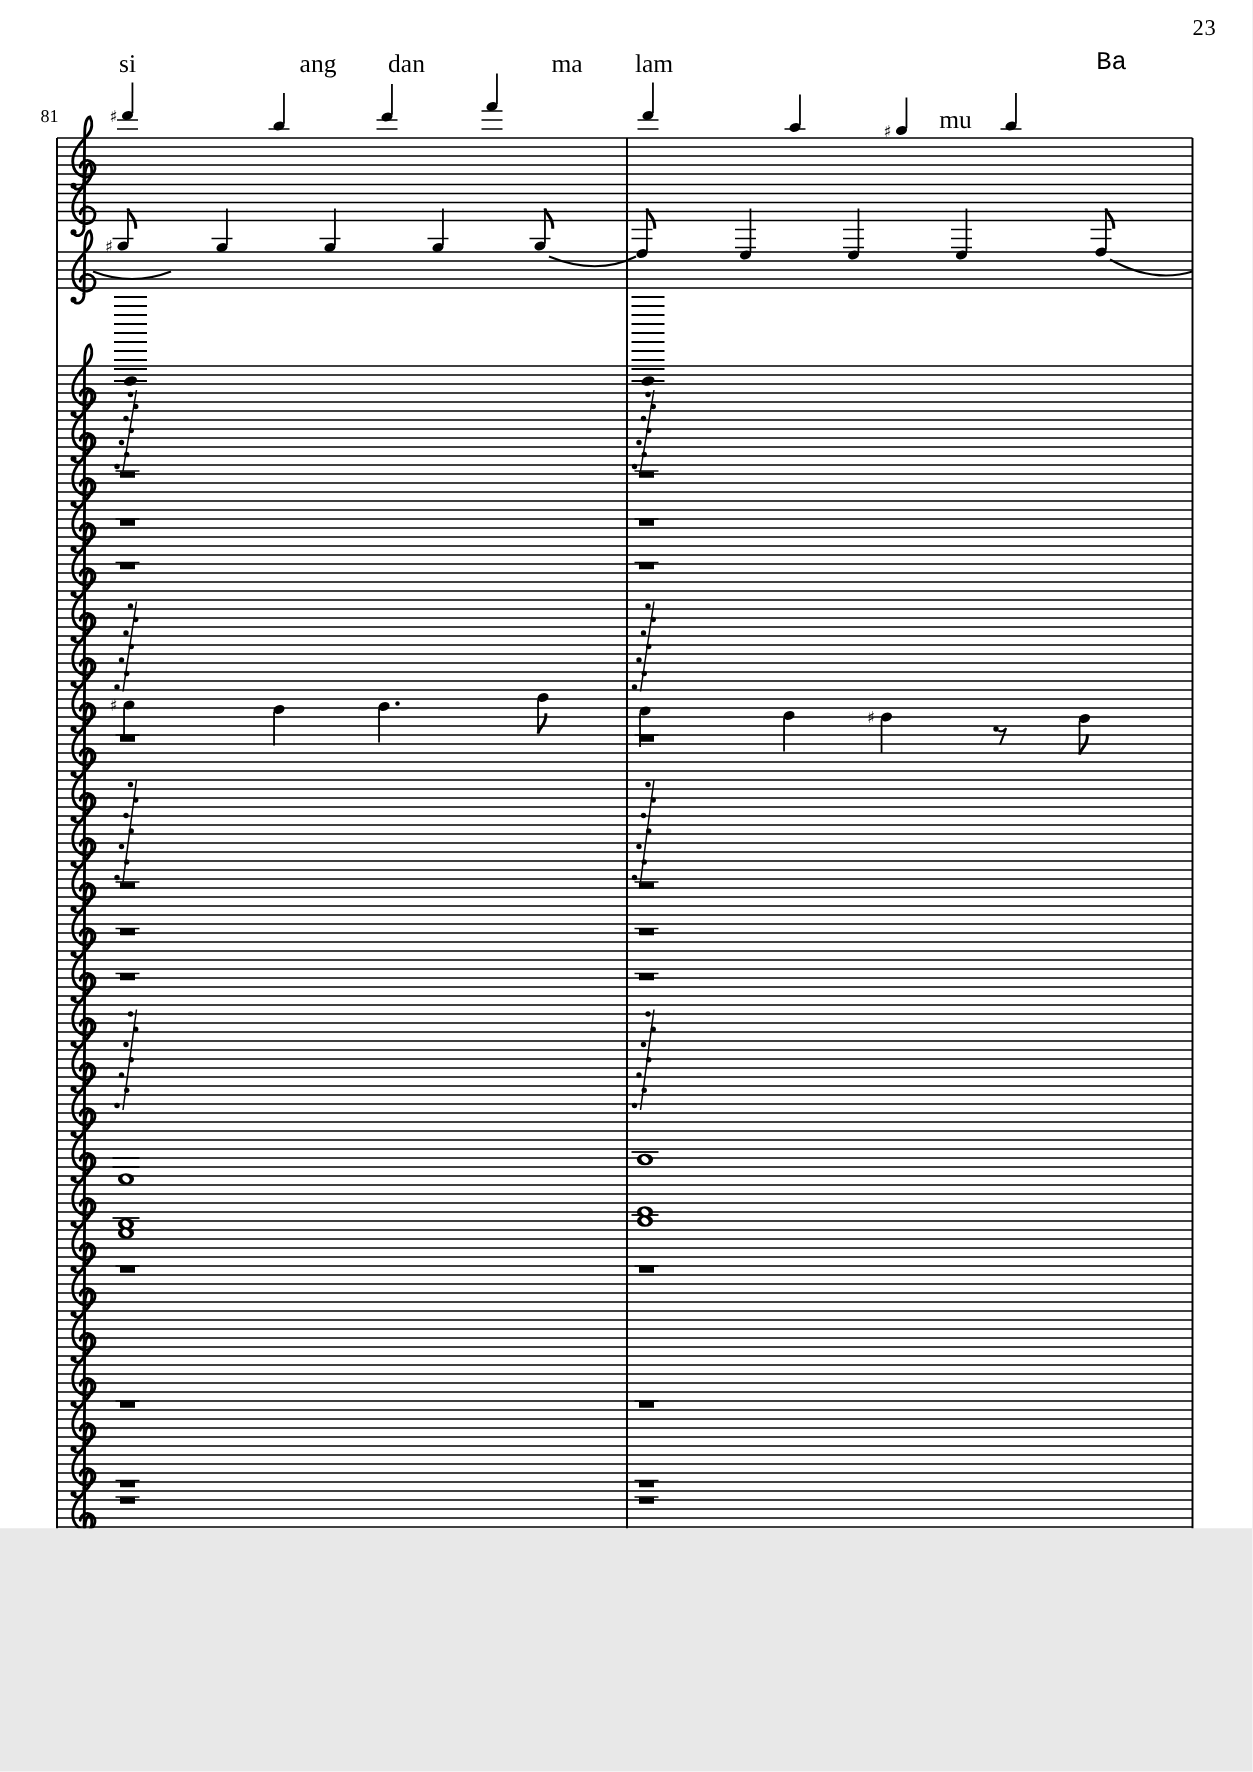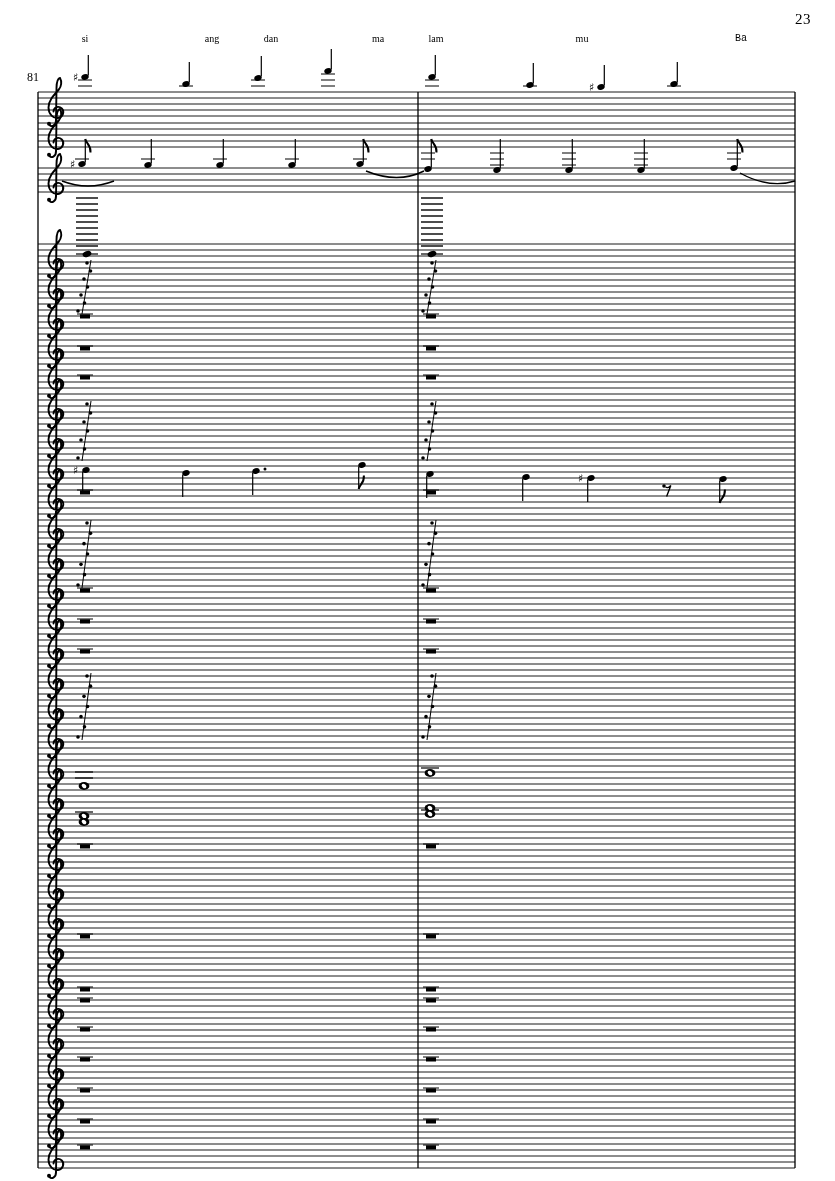--- a/index.html
+++ b/index.html
@@ -1,35 +1,35 @@
 <!DOCTYPE html>
 <html><head>
 <meta charset="utf-8">
 <style>
   html,body{margin:0;padding:0;background:#e8e8e8}
-  .page{position:relative;width:835px;height:1181px;background:#ffffff;
+  .page{position:relative;width:835px;height:1019px;background:#ffffff;
         font-family:"Liberation Serif",serif;color:#000;overflow:hidden}
   .pageno{position:absolute;top:11px;left:795px;font-size:15px;letter-spacing:.5px}
   .barno{position:absolute;top:70px;left:27px;font-size:12px}
-  .lyric{position:absolute;top:33px;transform:translateX(-50%);font-size:10px;white-space:nowrap}
+  .lyric{position:absolute;top:33px;transform:translateX(-50%);font-size:17px;white-space:nowrap}
   #score-svg{position:absolute;left:0;top:0}
 </style>
 </head>
 <body>
 
 <div class="page">
   <div class="pageno">23</div>
   <div class="barno">81</div>
   <div id="lyrics">
       <span class="lyric" style="left: 85px;">si</span>
       <span class="lyric" style="left: 212px;">ang</span>
       <span class="lyric" style="left: 271px;">dan</span>
       <span class="lyric" style="left: 378px;">ma</span>
       <span class="lyric" style="left: 436px;">lam</span>
-      <span class="lyric" style="left: 582px;">mu</span>
+      <span class="lyric" style="left: 637px; margin-top: 37px;">mu</span>
       <span class="lyric" style="left: 741px; font-family: Liberation Mono, monospace;">Ba</span>
     </div>
 
   <svg id="score-svg" width="835" height="1181" viewBox="0 0 835 1181">
     <defs>
       <g id="clefg">
         <path d="M12,44 L12.5,12 C12.6,6 14,2.5 16,2 C18,5.5 17.6,10.5 14.5,14
                  C9,20 4.5,25 4.5,31.5 C4.5,38.5 9.5,42.5 14,42
                  C19,41.5 20.8,35.5 17.8,32.5 C14.8,29.5 9.8,31 9.5,35.5" fill="none" stroke="#000" stroke-width="1.9" stroke-linecap="round"></path>
         <path d="M12,44 C12.3,49.5 7,52 5.2,48.5" fill="none" stroke="#000" stroke-width="1.9" stroke-linecap="round"></path>

